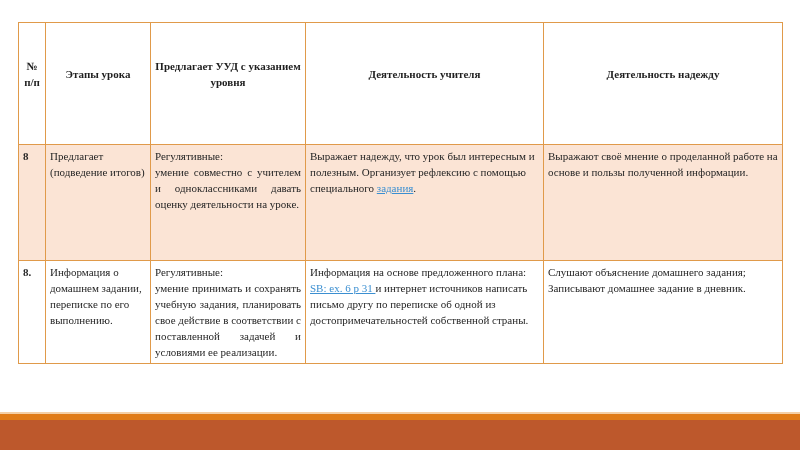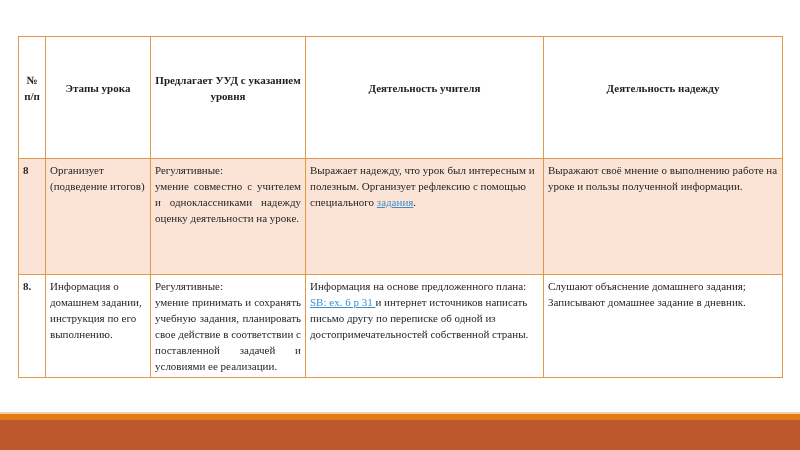--- a/index.html
+++ b/index.html
@@ -3,21 +3,21 @@
   <meta charset="utf-8">
   <style>
     html, body { margin:0; padding:0; }
     body {
       width:800px; height:450px; position:relative; overflow:hidden;
       background:#ffffff;
       font-family:"Liberation Serif", "DejaVu Serif", serif;
       color:#262626;
     }
     table.lesson {
-      position:absolute; left:18px; top:36px;
+      position:absolute; left:18px; top:22px;
       width:764px; height:280px;
       border-collapse:collapse; table-layout:fixed;
     }
     table.lesson td, table.lesson th {
       border:1.5px solid #e09a4a;
       vertical-align:top;
       padding:3px 4px;
       font-size:11px; line-height:16px;
     }
     table.lesson th {
@@ -48,31 +48,31 @@
   <tbody>
       <tr>
     <th>№ п/п</th>
     <th>Этапы урока</th>
     <th>Предлагает УУД с указанием уровня</th>
     <th>Деятельность учителя</th>
     <th>Деятельность надежду</th>
   </tr>
   <tr class="row-shaded" style="height:116px">
     <td class="num">8</td>
-    <td>Организует (подведение итогов)</td>
+    <td>Предлагает (подведение итогов)</td>
     <td>
       <div>Регулятивные:</div>
-      <div class="justify">умение совместно с учителем и одноклассниками надежду оценку деятельности на уроке.</div>
+      <div class="justify">умение совместно с учителем и одноклассниками давать оценку деятельности на уроке.</div>
     </td>
     <td><span> Выражает надежду, что урок был интересным и полезным. Организует рефлексию с помощью специального </span><a class="link">задания</a><span>.</span></td>
-    <td> Выражают своё мнение о выполнению работе на уроке и пользы полученной информации.</td>
+    <td> Выражают своё мнение о проделанной работе на основе и пользы полученной информации.</td>
   </tr>
   <tr class="row-plain">
     <td class="num">8.</td>
-    <td>Информация о домашнем задании, инструкция по его выполнению.</td>
+    <td>Информация о домашнем задании, переписке по его выполнению.</td>
     <td>
       <div>Регулятивные:</div>
       <div class="justify">умение принимать и сохранять учебную задания, планировать свое действие в соответствии с поставленной задачей и условиями ее реализации.</div>
     </td>
     <td><span>Информация на основе предложенного плана: </span><a class="link">SB: ex. 6 p 31 </a><span>и интернет источников написать письмо другу по переписке об одной из достопримечательностей собственной страны.</span></td>
     <td>Слушают объяснение домашнего задания; Записывают домашнее задание в дневник.</td>
   </tr>
 </tbody>
   </table>
 

